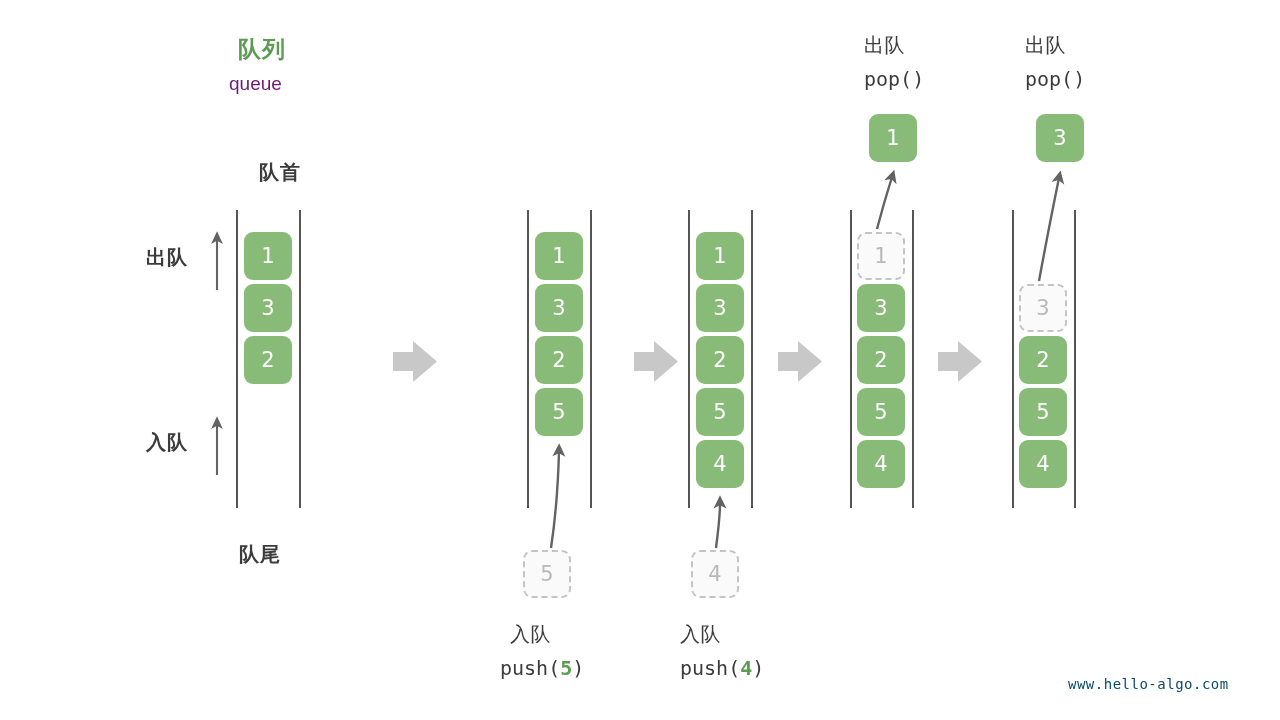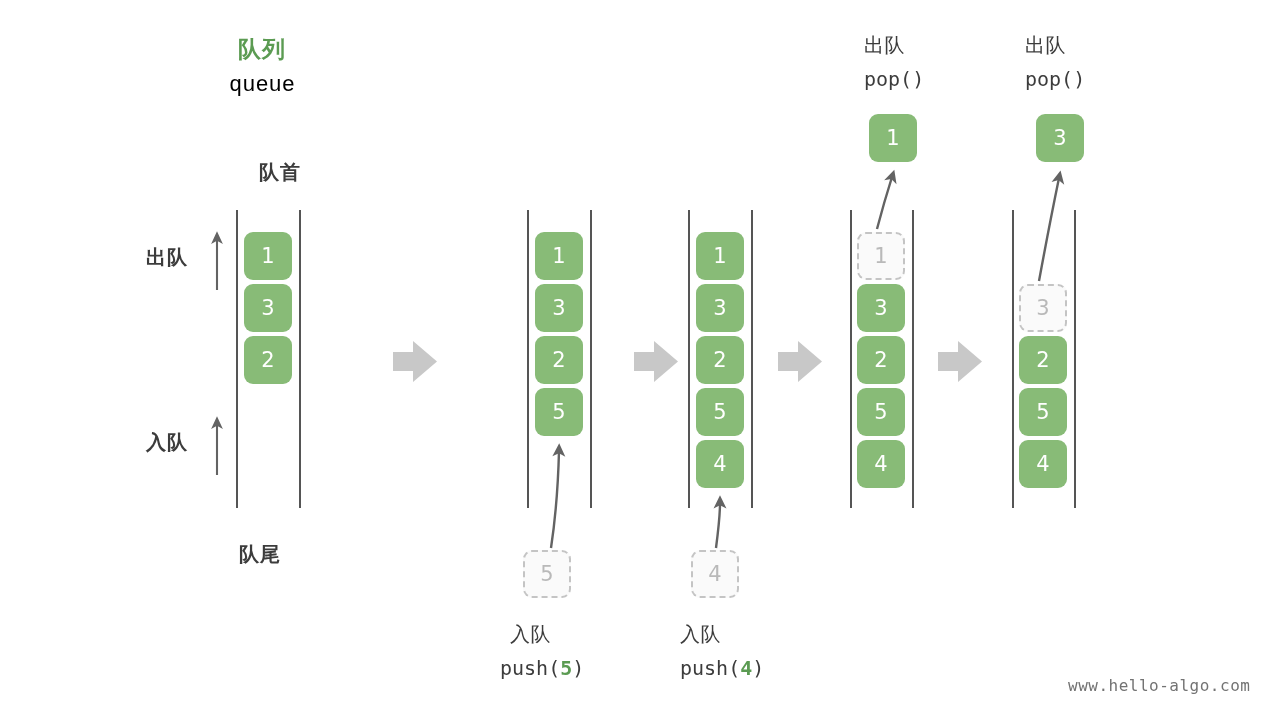--- a/index.html
+++ b/index.html
@@ -28,23 +28,23 @@
     white-space: nowrap;
     line-height: 1.28;
   }
   .title-cn {
     font-size: 23px;
     font-weight: bold;
     color: #5b9b52;
     letter-spacing: 1px;
   }
   .title-en {
-    font-size: 22px;
-    font-family: Liberation Mono, monospace;
-    color: #000000;
+    font-size: 19px;
+    font-family: Liberation Sans, sans-serif;
+    color: #701a75;
   }
   .cap-cn {
     font-size: 20px;
     font-weight: bold;
     color: #3c3c3c;
     letter-spacing: 1px;
   }
   .op-cn {
     font-size: 20px;
     font-weight: bold;
@@ -56,23 +56,23 @@
     color: #3c3c3c;
     letter-spacing: 0.5px;
   }
   .op-code {
     font-size: 20px;
     font-family: "DejaVu Sans Mono", "Liberation Mono", monospace;
     color: #3c3c3c;
   }
   .op-code .arg { color: #5b9b52; font-weight: bold; }
   .watermark {
-    font-size: 16px;
+    font-size: 14px;
     font-family: "DejaVu Sans Mono", "Liberation Mono", monospace;
-    color: #737373;
+    color: #0c4a6e;
     letter-spacing: 0.5px;
   }
 
   
   .rail {
     position: absolute;
     width: 1.6px;
     background: #555555;
   }
 

